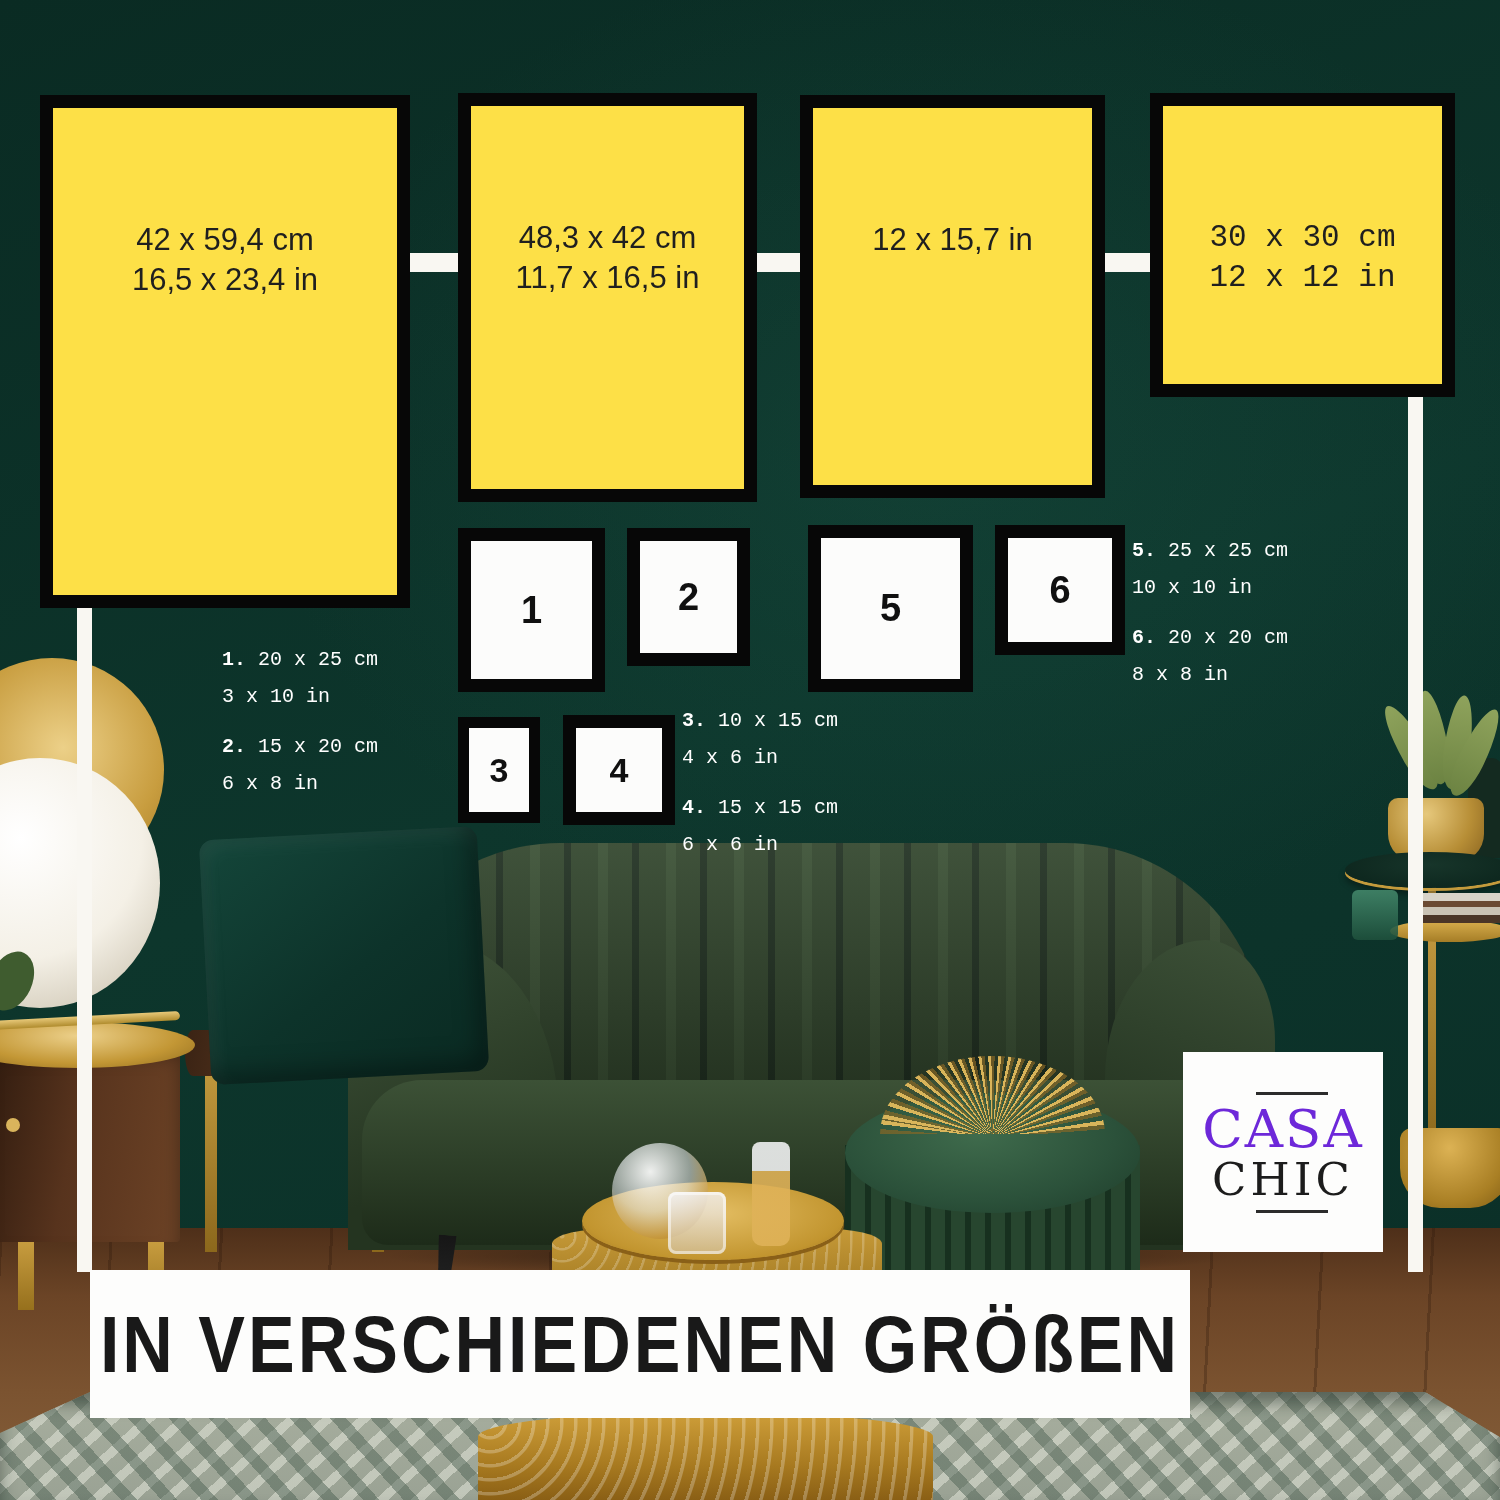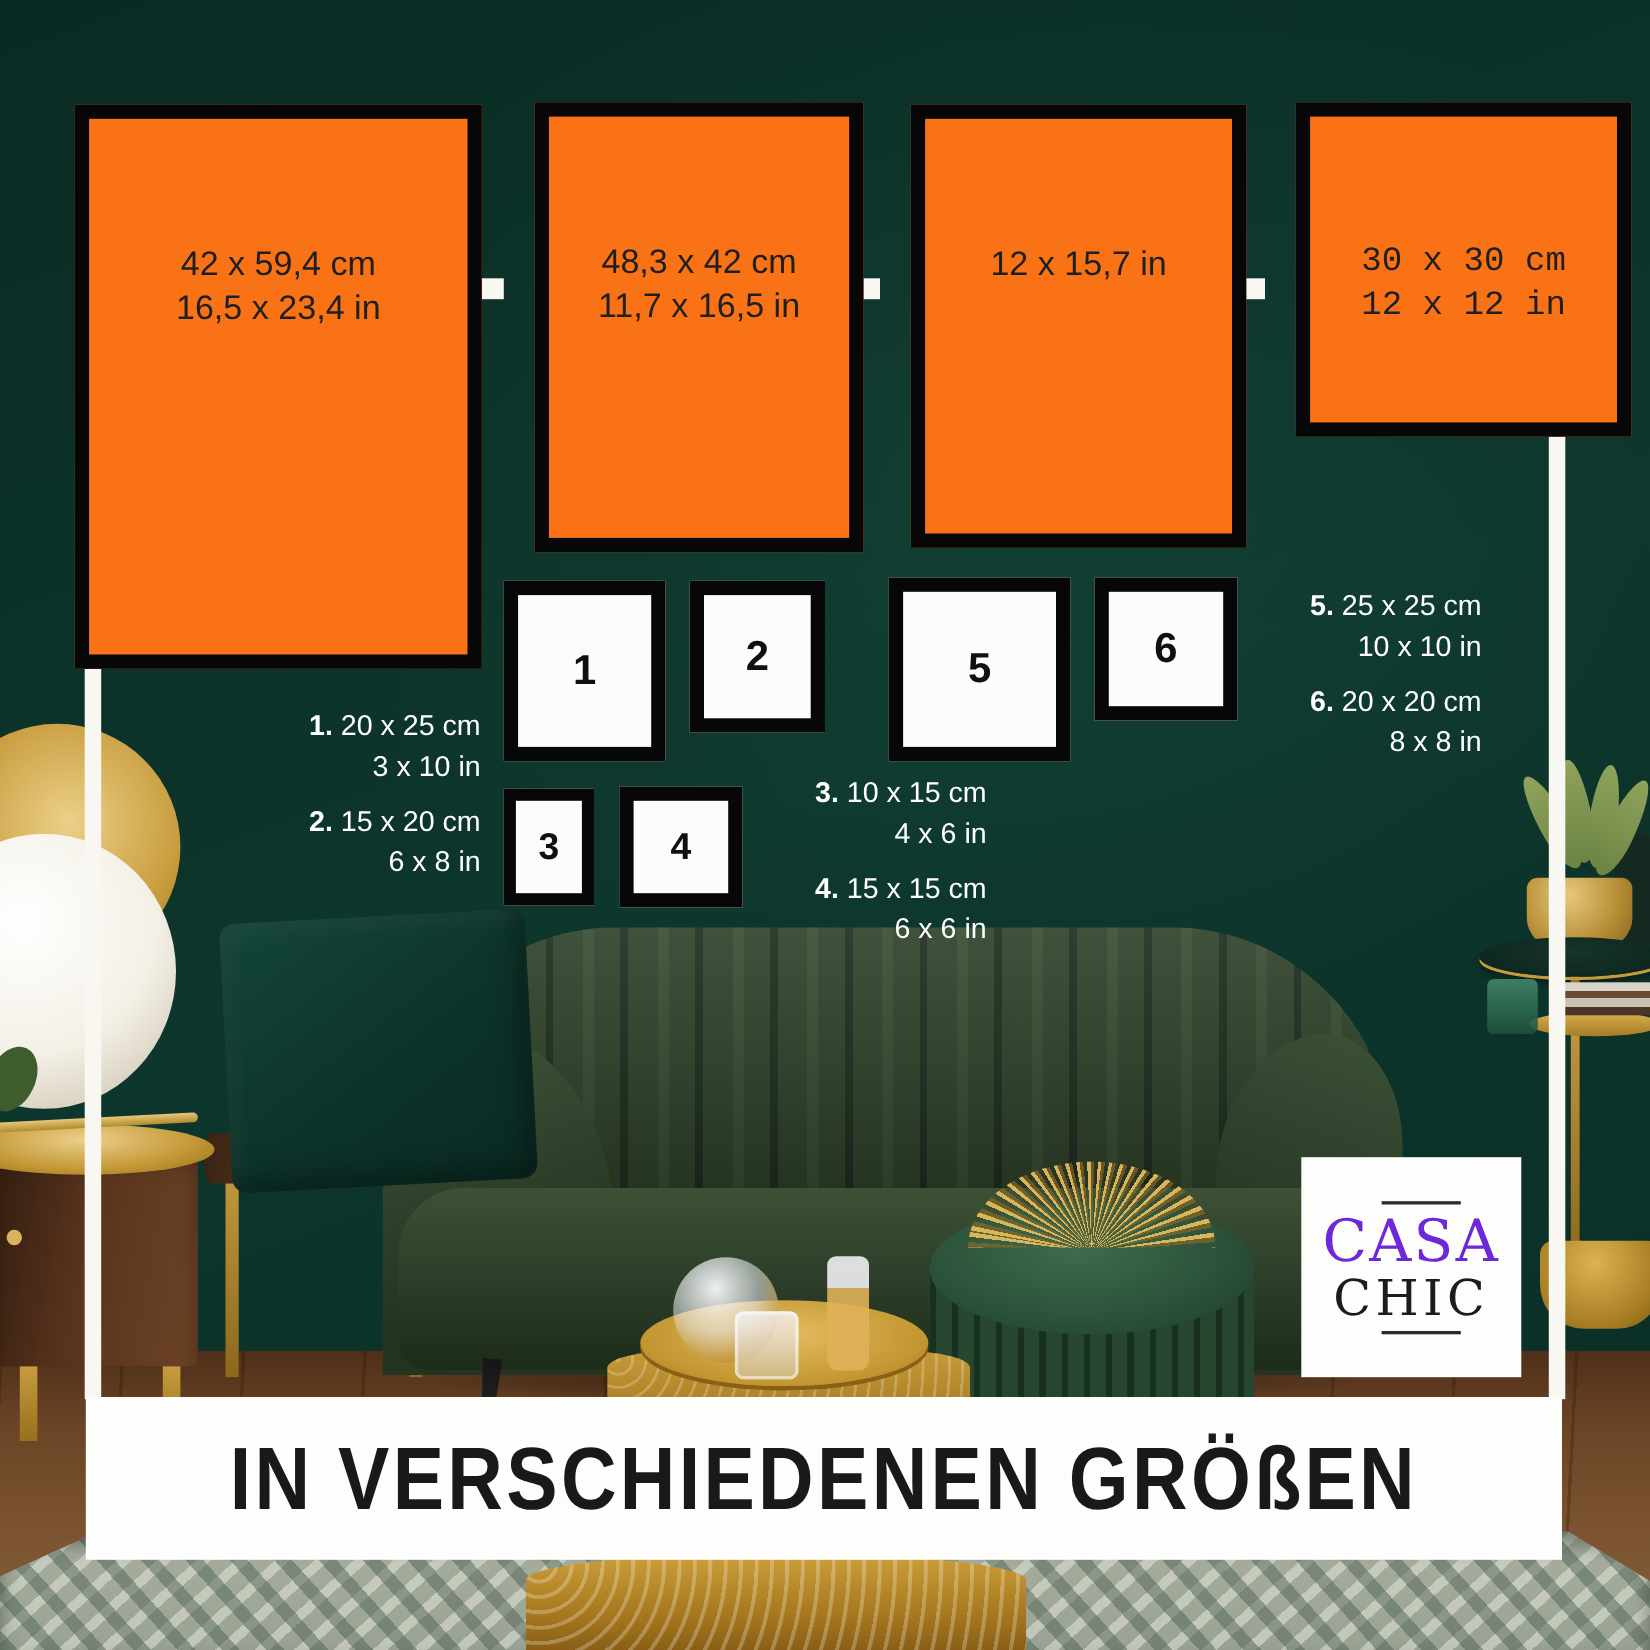--- a/index.html
+++ b/index.html
@@ -126,56 +126,56 @@
 
   
   .cline{background:#f9f7f2;z-index:20;}
   .h1{left:410px;top:253px;width:48px;height:19px;}
   .h2{left:757px;top:253px;width:43px;height:19px;}
   .h3{left:1105px;top:253px;width:45px;height:19px;}
   .vleft{left:77px;top:608px;width:15px;height:664px;}
   .vright{left:1408px;top:395px;width:15px;height:877px;}
 
   
-  .lframe{z-index:30;background:#f97316;border:13px solid #070707;box-sizing:border-box;margin-left:28px;}
+  .lframe{z-index:30;background:#fde047;border:13px solid #070707;box-sizing:border-box;}
   .fA{left:40px;top:95px;width:370px;height:513px;}
   .fB{left:458px;top:93px;width:299px;height:409px;}
   .fC{left:800px;top:95px;width:305px;height:403px;}
   .fD{left:1150px;top:93px;width:305px;height:304px;font-family:Liberation Mono, monospace;}
   .size-label{position:absolute;left:0;right:0;top:112px;text-align:center;
     font-size:31px;line-height:40px;color:#1f1f1f;}
 
   .sframe{z-index:30;background:#fcfcfb;border:13px solid #070707;box-sizing:border-box;
     display:flex;align-items:center;justify-content:center;
     font-weight:700;font-size:38px;color:#101010;}
   .s1{left:458px;top:528px;width:147px;height:164px;}
   .s2{left:627px;top:528px;width:123px;height:138px;}
   .s3{left:458px;top:717px;width:82px;height:106px;font-size:34px;border-width:11px;}
   .s4{left:563px;top:715px;width:112px;height:110px;font-size:34px;}
   .s5{left:808px;top:525px;width:165px;height:167px;}
   .s6{left:995px;top:525px;width:130px;height:130px;}
 
   
-  .legend{z-index:30;width:215px;color:#ffffff;font-size:26px;line-height:37px;text-align:right;}
+  .legend{z-index:30;width:215px;color:#ffffff;font-size:20px;line-height:37px;text-align:left;font-family:Liberation Mono, monospace;}
   .gA{left:222px;top:641px;}
   .gB{left:682px;top:702px;}
   .gC{left:1132px;top:532px;}
   .legend-item{margin-bottom:13px;}
   .legend .num{font-weight:700;}
 
   
   .logo{left:1183px;top:1052px;width:200px;height:200px;z-index:35;background:#fdfdfc;
     display:flex;flex-direction:column;align-items:center;justify-content:center;}
   .logo-rule{width:72px;height:3px;background:#2b2b2b;transform:translateX(9px);}
   .logo-casa{font-family:"DejaVu Serif","Liberation Serif",serif;font-size:53px;line-height:1;
     letter-spacing:2px;color:#6d28d9;margin:7px 0 2px;}
   .logo-chic{font-family:"DejaVu Serif","Liberation Serif",serif;font-size:45px;line-height:1;
     letter-spacing:4px;color:#1c1c1c;margin:0 0 8px;}
 
-  .banner{left:78px;top:1270px;width:1342px;height:148px;z-index:40;background:#fdfdfc;
+  .banner{left:90px;top:1270px;width:1100px;height:148px;z-index:40;background:#fdfdfc;
     display:flex;align-items:center;justify-content:center;}
   .banner-text{font-weight:700;font-size:70px;letter-spacing:3px;color:#191919;
     transform:scaleY(1.15);white-space:nowrap;}
 </style>
 </head>
 <body>
 
 <div class="stage">
 
   <div class="abs wall"></div>

